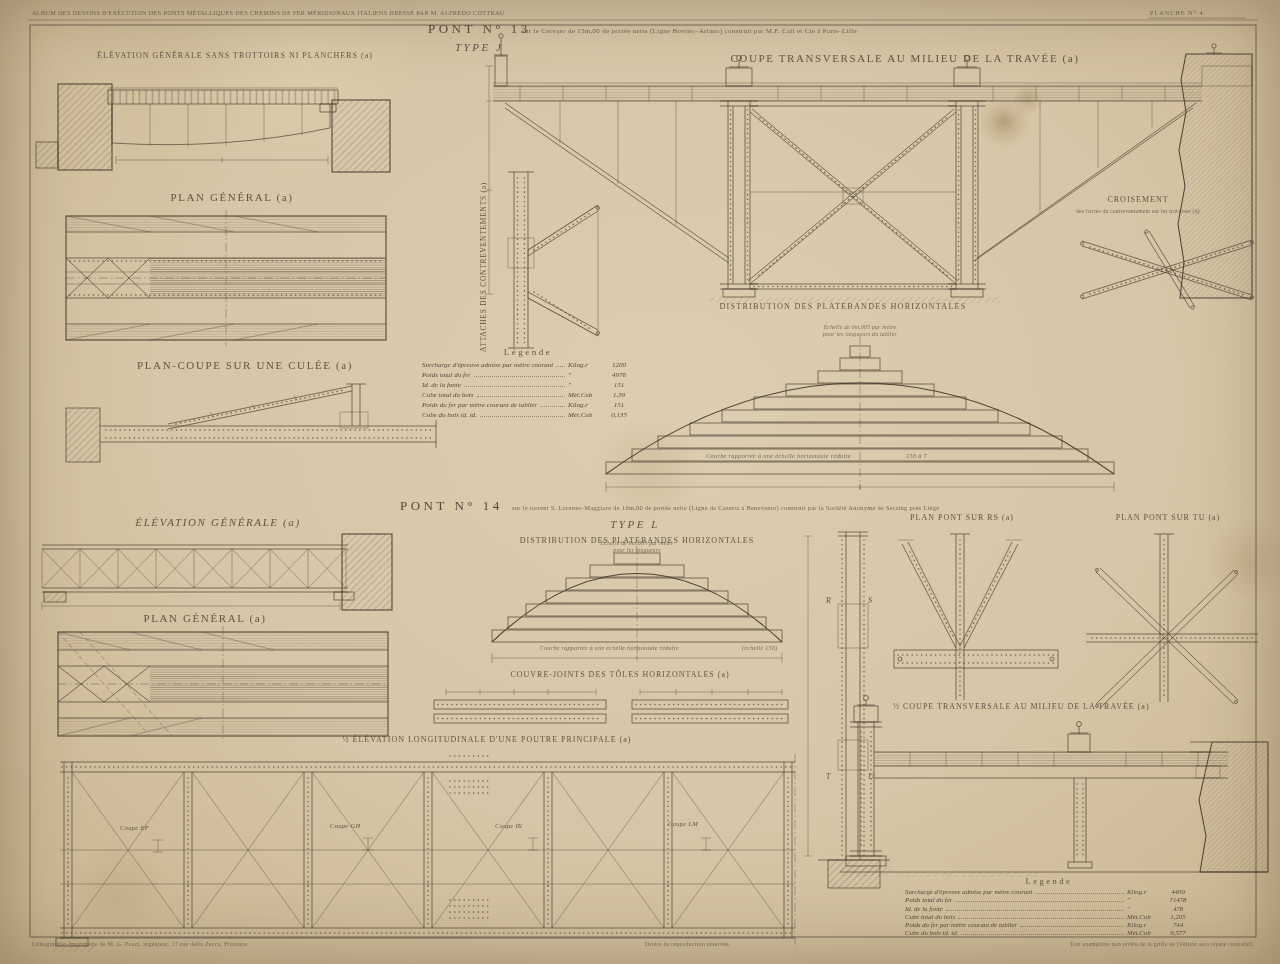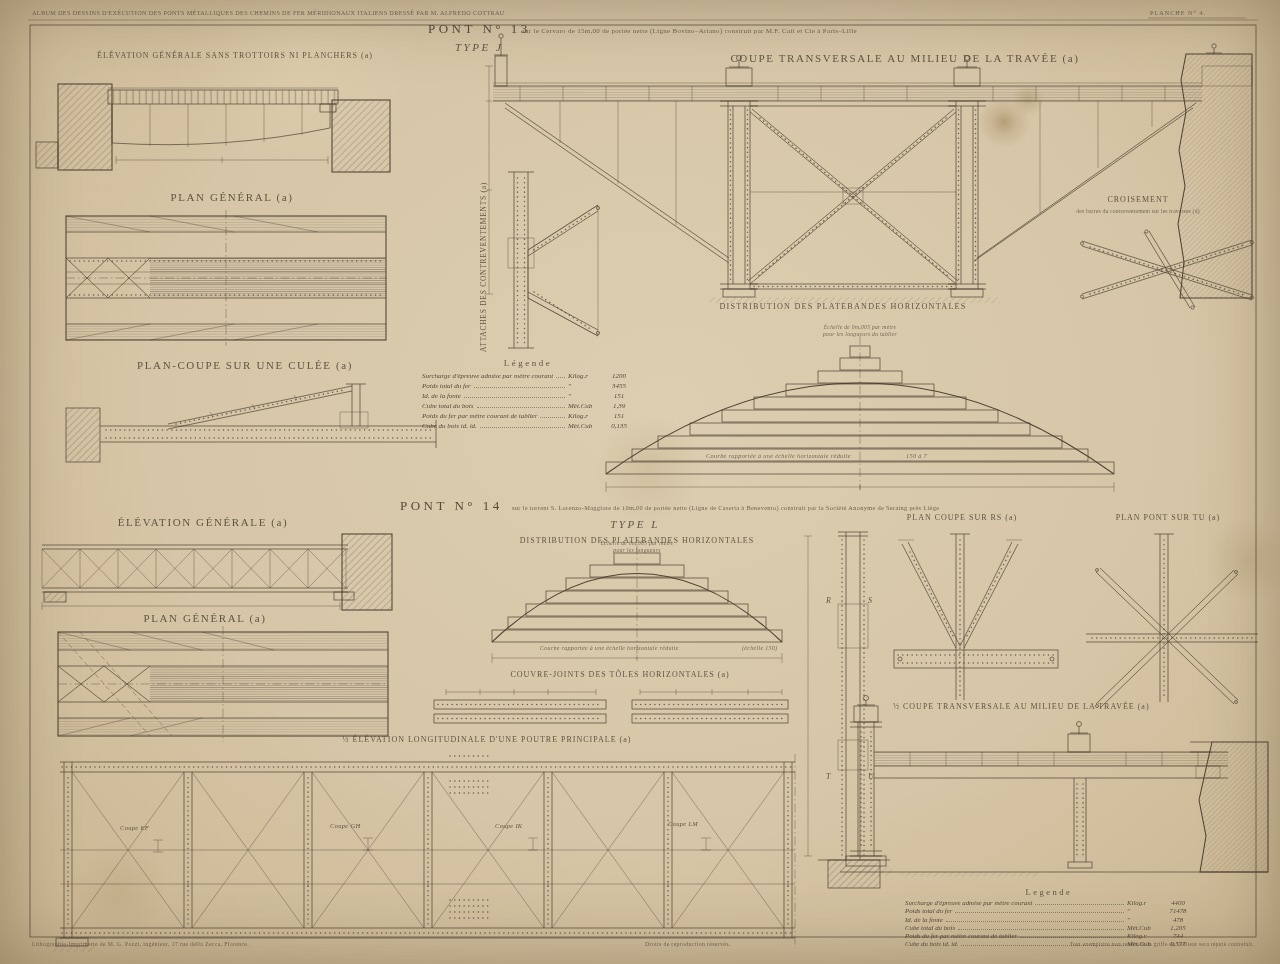--- a/index.html
+++ b/index.html
@@ -25,21 +25,21 @@
   .h9  { font-size:11px; letter-spacing:1.6px; }
   .h8  { font-size:8px; letter-spacing:1px; }
   .ti  { font-size:5.6px; letter-spacing:.2px; opacity:.8; }
   .it  { font-style:italic; letter-spacing:.3px; }
   .cap { font-size:6.2px; letter-spacing:.35px; opacity:.8; }
   .vert{ transform:rotate(-90deg); transform-origin:0 0; }
   .cp  { font-size:6.5px; font-style:italic; letter-spacing:.3px; }
   .ltr { font-size:8px; font-style:italic; }
 
   .legend { position:absolute; color:#564a3a; }
-  .ltit { text-align:center; font-size:9px; letter-spacing:2.5px; margin-bottom:3px; opacity:.9;margin-top:11px; }
+  .ltit { text-align:center; font-size:9px; letter-spacing:2.5px; margin-bottom:3px; opacity:.9; }
   .lrow { display:flex; align-items:baseline; font-style:italic; }
   #legend13 .lrow { font-size:7px; line-height:10px; }
   #legend14 .ltit { font-size:8.5px; margin-bottom:2px; }
   #legend14 .lrow { font-size:6.8px; line-height:8.3px; }
   .llbl { white-space:nowrap; }
   .lead { flex:1; border-bottom:1px dotted rgba(90,75,55,.55); margin:0 3px 2px 3px; min-width:8px; }
   .lunit{ width:36px; }
   .lval { width:30px; text-align:center; }
 
   .ln  { stroke:#4f4334; fill:none; stroke-width:.7; }
@@ -342,21 +342,21 @@
   <div class="lrow">
         <span class="llbl">Surcharge d'épreuve admise par mètre courant</span>
         <span class="lead"></span>
         <span class="lunit">Kilog.r</span>
         <span class="lval">1200</span>
       </div>
   <div class="lrow">
         <span class="llbl">Poids total du fer</span>
         <span class="lead"></span>
         <span class="lunit">″</span>
-        <span class="lval">3455</span>
+        <span class="lval">4976</span>
       </div>
   <div class="lrow">
         <span class="llbl">Id.    de la fonte</span>
         <span class="lead"></span>
         <span class="lunit">″</span>
         <span class="lval">151</span>
       </div>
   <div class="lrow">
         <span class="llbl">Cube total du bois</span>
         <span class="lead"></span>
@@ -374,26 +374,26 @@
         <span class="lead"></span>
         <span class="lunit">Mèt.Cub</span>
         <span class="lval">0,135</span>
       </div>
 </div>
 
 <div class="lab t" style="left:400px; top:498px;">PONT N° 14</div>
 <div class="lab sub" style="left:512px; top:504px; font-size:6.4px;">sur le torrent S. Lorenzo-Maggiore de 10m,00 de portée nette (Ligne de Caserta à Benevento) construit par la Société Anonyme de Seraing près Liège</div>
 <div class="lab typ c" style="left:560px; top:518px; width:150px;">TYPE L</div>
 
-<div class="lab h9 c" style="left:103px; top:516px; width:200px;">ÉLÉVATION GÉNÉRALE (a)</div>
+<div class="lab h9 c" style="left:118px; top:516px; width:200px;font-style:italic;">ÉLÉVATION GÉNÉRALE (a)</div>
 <div class="lab h9 c" style="left:115px; top:612px; width:180px;">PLAN GÉNÉRAL (a)</div>
 <div class="lab c" style="left:487px; top:536px; width:300px; font-size:8px; letter-spacing:1px;">DISTRIBUTION DES PLATEBANDES HORIZONTALES</div>
 <div class="lab h8 c" style="left:470px; top:670px; width:300px;">COUVRE-JOINTS DES TÔLES HORIZONTALES (a)</div>
 <div class="lab h8 c" style="left:317px; top:735px; width:340px;">½ ÉLÉVATION LONGITUDINALE D'UNE POUTRE PRINCIPALE (a)</div>
-<div class="lab h8 c" style="left:862px; top:513px; width:200px;">PLAN COUPE SUR RS (a)</div>
+<div class="lab h8 c" style="left:862px; top:513px; width:200px;">PLAN PONT SUR RS (a)</div>
 <div class="lab h8 c" style="left:1068px; top:513px; width:200px;">PLAN PONT SUR TU (a)</div>
 <div class="lab h8" style="left:893px; top:702px;">½ COUPE TRANSVERSALE AU MILIEU DE LA TRAVÉE (a)</div>
 <div class="lab ti c it" style="left:572px; top:540px; width:130px;">Échelle de 0m,005 par mètre</div>
 <div class="lab ti c it" style="left:572px; top:547px; width:130px;">pour les longueurs</div>
 <div class="lab ti it" style="left:540px; top:645px; font-size:6px;">Courbe rapportée à une échelle horizontale réduite</div>
 <div class="lab ti it" style="left:742px; top:645px; font-size:6px;">(échelle 150)</div>
 
 <div class="lab cp" style="left:120px; top:824px;">Coupe EF</div>
 <div class="lab cp" style="left:330px; top:822px;">Coupe GH</div>
 <div class="lab cp" style="left:495px; top:822px;">Coupe IK</div>

